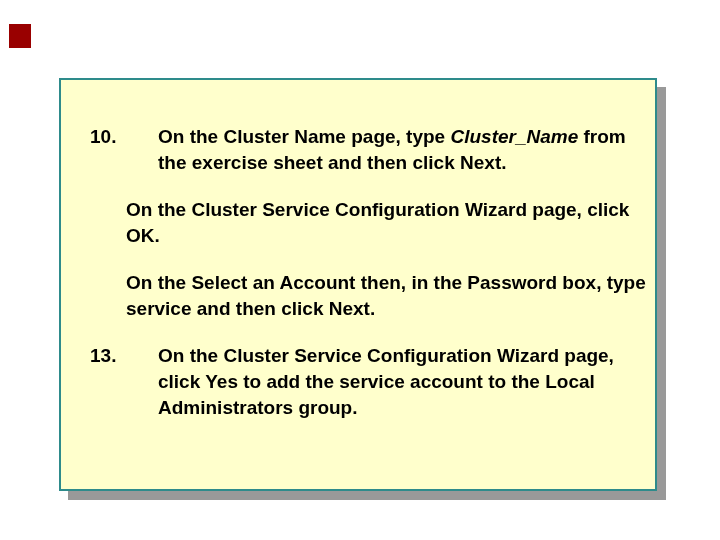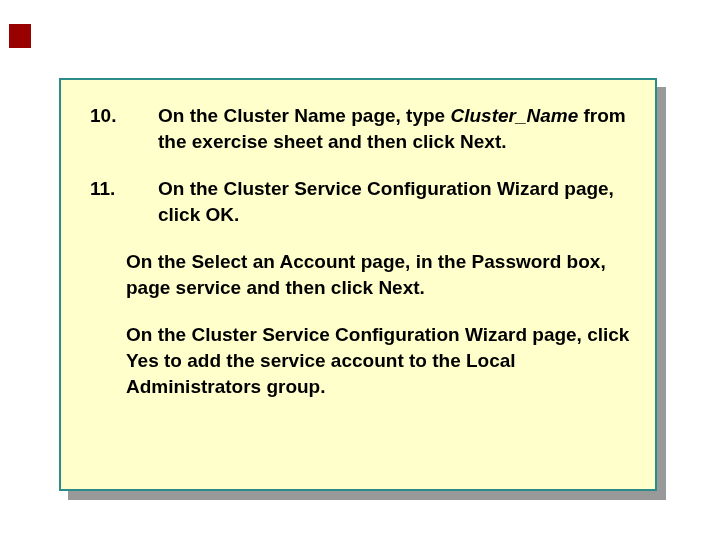--- a/index.html
+++ b/index.html
@@ -30,21 +30,21 @@
     width: 598px;
     height: 413px;
     box-sizing: border-box;
     border: 2px solid #2e8b8b;   
     background: #ffffcc;         
     box-shadow: 9px 9px 0 #999999;
   }
   .steps {
     list-style: none;
     margin: 0;
-    padding: 23px 0 0 29px;
+    padding: 44px 0 0 29px;
   }
   .step {
     display: flex;
     margin: 0 0 21px 0;
     font-size: 19px;
     line-height: 26px;
     font-weight: bold;
     color: #000000;
   }
   .step-number {
@@ -65,24 +65,24 @@
 <div class="slide">
   <div class="accent-mark" style="background-color: rgb(153, 0, 0);"></div>
 
   <div class="instruction-box" style="background-color: rgb(255, 255, 204); border-color: rgb(46, 139, 139); box-shadow: rgb(153, 153, 153) 9px 9px 0px;">
     <ol class="steps" id="steps">
         <li class="step">
           <span class="step-number">10.</span>
           <span class="step-text"><span>On the Cluster Name page, type </span><span class="seg-italic">Cluster_Name</span><span> from the exercise sheet and then click Next.</span></span>
         </li>
         <li class="step">
-          <span class="step-number">11.</span>
           <span class="step-text"><span>On the Cluster Service Configuration Wizard page, click OK.</span></span>
         </li>
         <li class="step">
-          <span class="step-text"><span>On the Select an Account page, in the Password box, page service and then click Next.</span></span>
+          <span class="step-text"><span>On the Select an Account then, in the Password box, type service and then click Next.</span></span>
         </li>
         <li class="step">
+          <span class="step-number">13.</span>
           <span class="step-text"><span>On the Cluster Service Configuration Wizard page, click Yes to add the service account to the Local Administrators group.</span></span>
         </li>
       </ol>
   </div>
 </div>
 
 </body></html>

